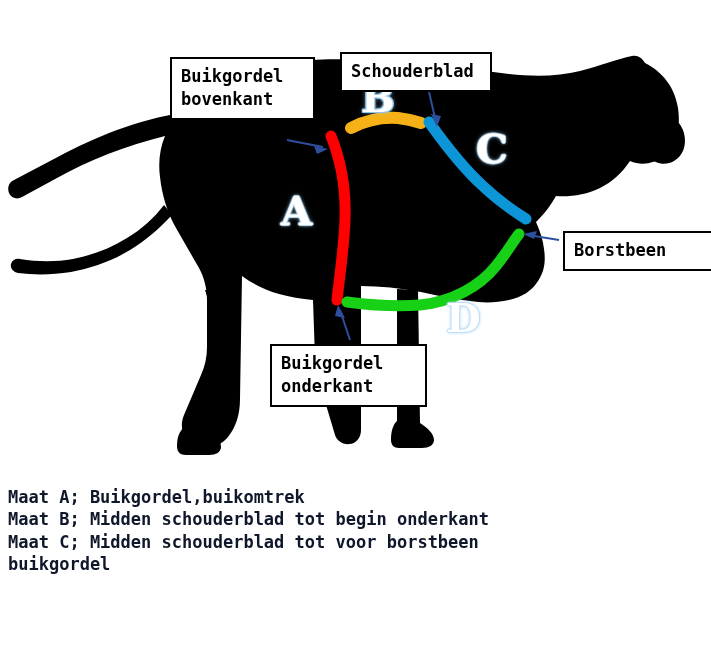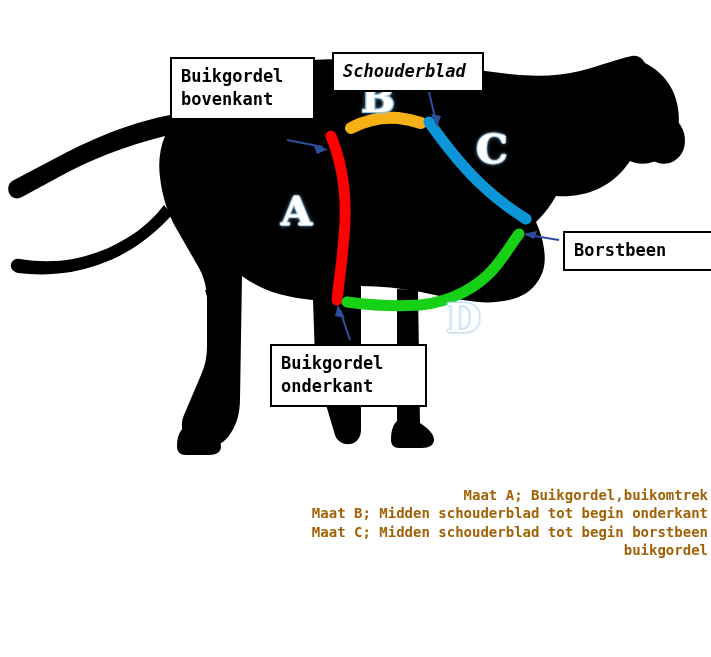--- a/index.html
+++ b/index.html
@@ -43,21 +43,21 @@
     font-weight: bold;
     line-height: 1.35;
     color: #000000;
     padding: 6px 9px 7px 9px;
     white-space: pre-line;
     text-align: left;
     z-index: 40;
   }
 
   #callout-buikgordel-bovenkant { left: 170px; top: 57px; width: 145px; }
-  #callout-schouderblad        { left: 332px; top: 52px; width: 152px; font-style: italic; }
+  #callout-schouderblad        { left: 340px; top: 52px; width: 152px; }
   #callout-borstbeen           { left: 563px; top: 231px; width: 152px; }
   #callout-buikgordel-onderkant{ left: 270px; top: 344px; width: 157px; }
 
   
   .letter-label {
     position: absolute;
     font-family: "DejaVu Serif", serif;
     font-size: 40px;
     font-weight: bold;
     line-height: 1;
@@ -83,25 +83,24 @@
   #label-C { left: 476px; top: 129px; }
   #label-D { left: 446px; top: 298px; }
 
   
   #legend {
     position: absolute;
     left: 8px;
     top: 486px;
     width: 700px;
     font-family: "DejaVu Sans Mono", monospace;
-    font-size: 14px;
+    font-size: 17px;
     font-weight: bold;
-    color: #a16207;
+    color: #0f172a;
     line-height: 1.32;
-    text-align: right;
   }
   .legend-line { white-space: pre-wrap; }
 </style>
 </head>
 <body>
 
 <div id="diagram-stage">
 
   <svg id="dog-svg" viewBox="0 0 711 480" xmlns="http://www.w3.org/2000/svg">
 
@@ -267,15 +266,15 @@
 
   <div class="letter-label letter-on-dark" id="label-A">A</div>
   <div class="letter-label letter-on-light" id="label-B">B</div>
   <div class="letter-label letter-on-dark" id="label-C">C</div>
   <div class="letter-label letter-on-dark" id="label-D">D</div>
 </div>
 
 <div id="legend">
   <div class="legend-line">Maat A; Buikgordel,buikomtrek</div>
   <div class="legend-line">Maat B; Midden schouderblad tot begin onderkant</div>
-  <div class="legend-line">Maat C; Midden schouderblad tot begin borstbeen</div>
+  <div class="legend-line">Maat C; Midden schouderblad tot voor borstbeen</div>
   <div class="legend-line">buikgordel</div>
 </div>
 
 </body></html>

